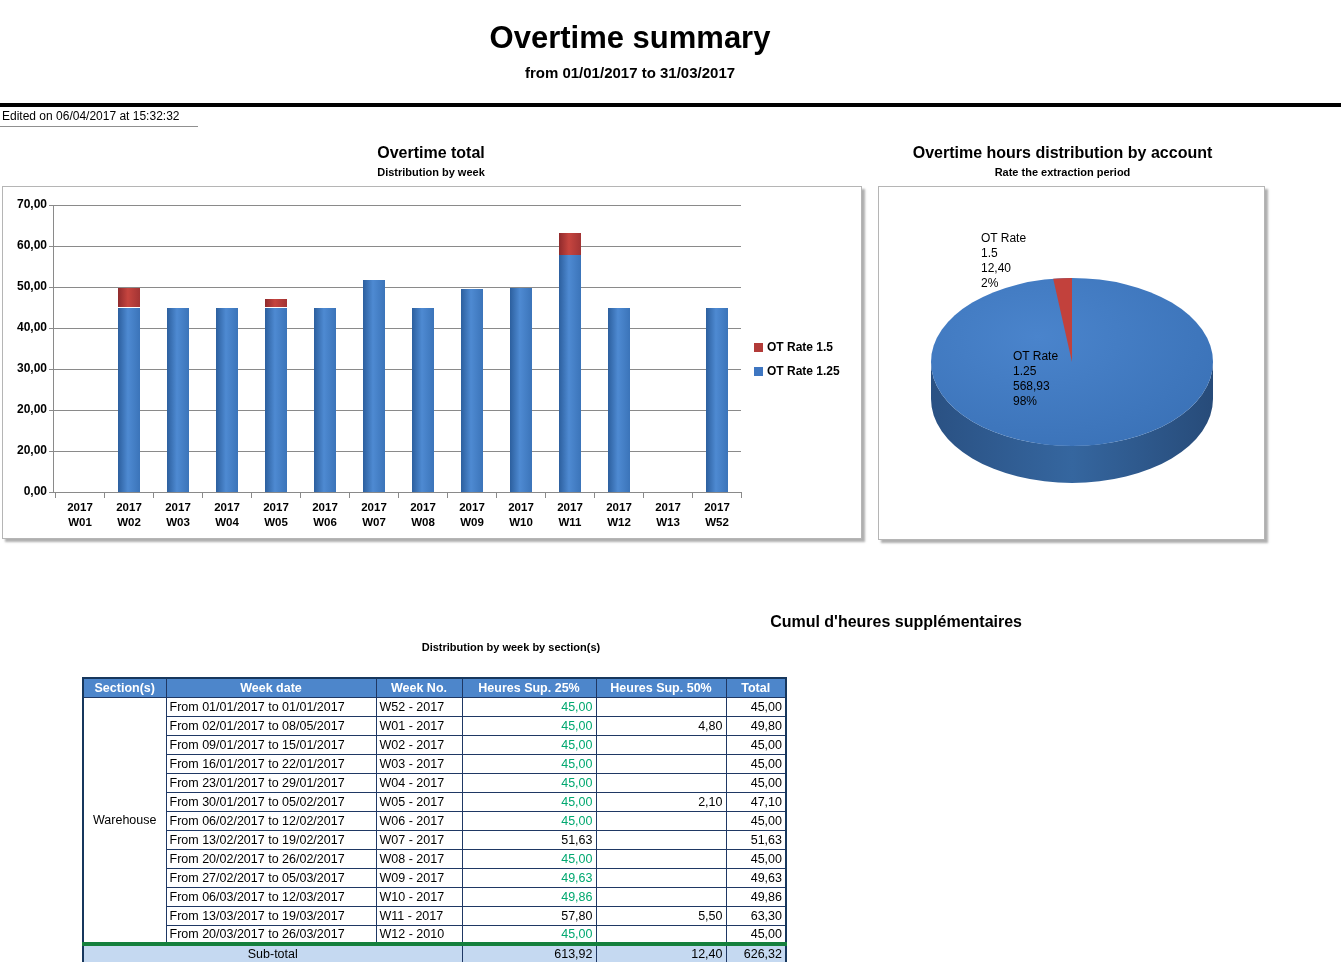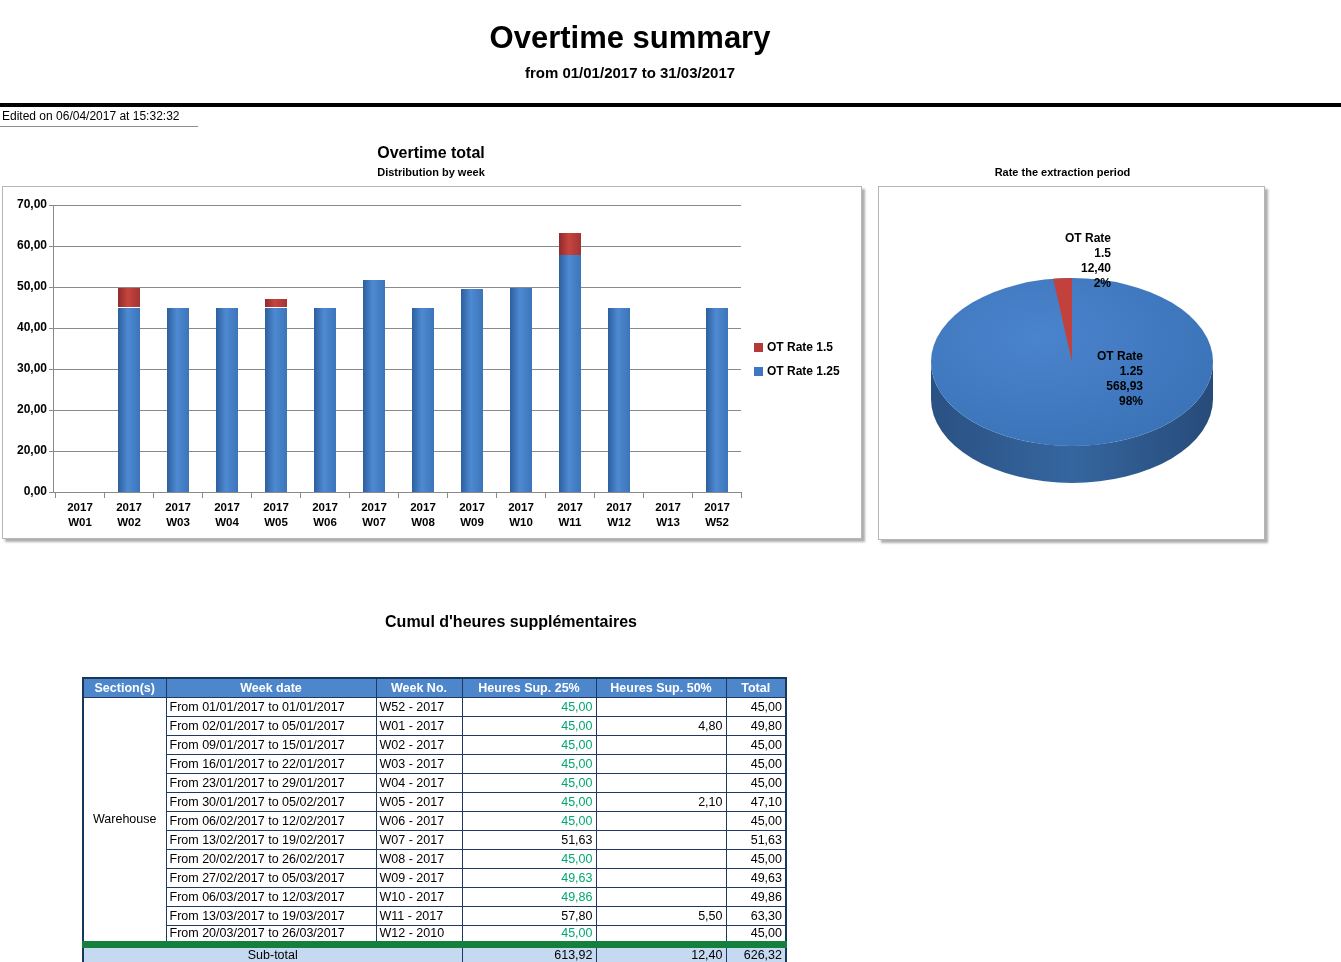--- a/index.html
+++ b/index.html
@@ -32,40 +32,40 @@
   .xtick{position:absolute;width:1px;height:6px;background:#8a8a8a;}
   .ylabel{position:absolute;width:44px;text-align:right;font-size:12px;font-weight:bold;}
   .xlabel{position:absolute;text-align:center;font-size:11.5px;font-weight:bold;line-height:15px;white-space:pre-line;}
   .bar-seg{position:absolute;width:22px;}
   .seg-0{background:linear-gradient(to right,#8f2a2c,#c6453f 45%,#a23434);}
   .seg-1{background:linear-gradient(to right,#2c5f9e,#4e8ad2 45%,#3b74b9);}
   .legend-item{position:absolute;display:flex;align-items:center;font-size:12px;font-weight:bold;white-space:nowrap;}
   .legend-swatch{width:9px;height:9px;margin-right:4px;flex:0 0 auto;}
 
   
-  .pie-label{position:absolute;width:130px;text-align:right;font-size:12px;font-weight:bold;line-height:15px;}
-
-  
-  .table-title{position:absolute;top:613px;left:0;width:1022px;text-align:center;
+  .pie-label{position:absolute;width:130px;text-align:left;font-size:12px;font-weight:normal;line-height:15px;}
+
+  
+  .table-title{position:absolute;top:613px;left:0;width:1022px;text-align:right;
     font-size:16px;font-weight:bold;}
   .table-subtitle{position:absolute;top:641px;left:0;width:1022px;text-align:center;
     font-size:11px;font-weight:bold;}
   table.ot{position:absolute;left:82px;top:677px;border-collapse:collapse;
     border:2px solid #17375d;table-layout:fixed;font-size:12.5px;}
   table.ot th, table.ot td{border:1px solid #1f3864;height:19px;padding:0 3px;
     overflow:hidden;white-space:nowrap;box-sizing:border-box;}
   table.ot th{background:#4d86cb;color:#fff;font-weight:bold;text-align:center;font-size:12.5px;}
   td.c-section{text-align:center;vertical-align:middle;}
   td.c-date{text-align:left;padding-left:4px;}
   td.c-week{text-align:left;padding-left:6px;}
   td.c-h25{text-align:right;padding-right:14px;}
   td.c-h50{text-align:right;padding-right:5px;}
   td.c-total{text-align:right;padding-right:4px;}
   td.green{color:#00a870;}
-  tr.subtotal td{background:#c5d9f1;border-top:7px solid #15803d;}
+  tr.subtotal td{background:#c5d9f1;border-top:4px solid #15803d;}
   tr.subtotal td.lbl{text-align:center;}
 </style>
 </head>
 <body>
 
 <div class="page">
 
   <div class="main-title">Overtime summary</div>
   <div class="main-subtitle">from 01/01/2017 to 31/03/2017</div>
   <div class="top-rule"></div>
@@ -161,20 +161,21 @@
       <div class="legend-item" style="left: 751px; top: 153px;">
         <span class="legend-swatch" style="background: rgb(178, 59, 56);"></span>
         <span>OT Rate 1.5</span>
       </div>
       <div class="legend-item" style="left: 751px; top: 177px;">
         <span class="legend-swatch" style="background: rgb(62, 118, 193);"></span>
         <span>OT Rate 1.25</span>
       </div>
     </div>
 
+  <div class="chart-title" style="left:870px;top:144px;width:385px;">Overtime hours distribution by account</div>
   <div class="chart-subtitle" style="left:870px;top:166px;width:385px;">Rate the extraction period</div>
 
   <div class="panel" id="piePanel">
     <svg width="385" height="352" viewBox="0 0 385 352">
       <defs>
         <linearGradient id="sideGrad" x1="0" y1="0" x2="1" y2="0">
           <stop offset="0" stop-color="#2a5183"></stop>
           <stop offset="0.5" stop-color="#35669f"></stop>
           <stop offset="1" stop-color="#274b79"></stop>
         </linearGradient>
@@ -195,20 +196,21 @@
       </div>
     <div class="pie-label" id="pieLabel1" style="left:134px;top:162px;">
         <div>OT Rate</div>
         <div>1.25</div>
         <div>568,93</div>
         <div>98%</div>
       </div>
   </div>
 
   <div class="table-title">Cumul d'heures supplémentaires</div>
+  <div class="table-subtitle">Distribution by week by section(s)</div>
 
   <table class="ot">
     <colgroup>
       <col style="width:83px">
         <col style="width:210px">
         <col style="width:86px">
       <col style="width:134px">
         <col style="width:130px">
         <col style="width:60px">
     </colgroup>
@@ -225,21 +227,21 @@
     <tbody id="otBody">
         <tr>
           <td class="c-section" rowspan="13">Warehouse</td>
           <td class="c-date">From 01/01/2017 to 01/01/2017</td>
           <td class="c-week">W52 - 2017</td>
           <td class="c-h25 green">45,00</td>
           <td class="c-h50"></td>
           <td class="c-total">45,00</td>
         </tr>
         <tr>
-          <td class="c-date">From 02/01/2017 to 05/01/2017</td>
+          <td class="c-date">From 02/01/2017 to 08/05/2017</td>
           <td class="c-week">W01 - 2017</td>
           <td class="c-h25 green">45,00</td>
           <td class="c-h50">4,80</td>
           <td class="c-total">49,80</td>
         </tr>
         <tr>
           <td class="c-date">From 09/01/2017 to 15/01/2017</td>
           <td class="c-week">W02 - 2017</td>
           <td class="c-h25 green">45,00</td>
           <td class="c-h50"></td>

